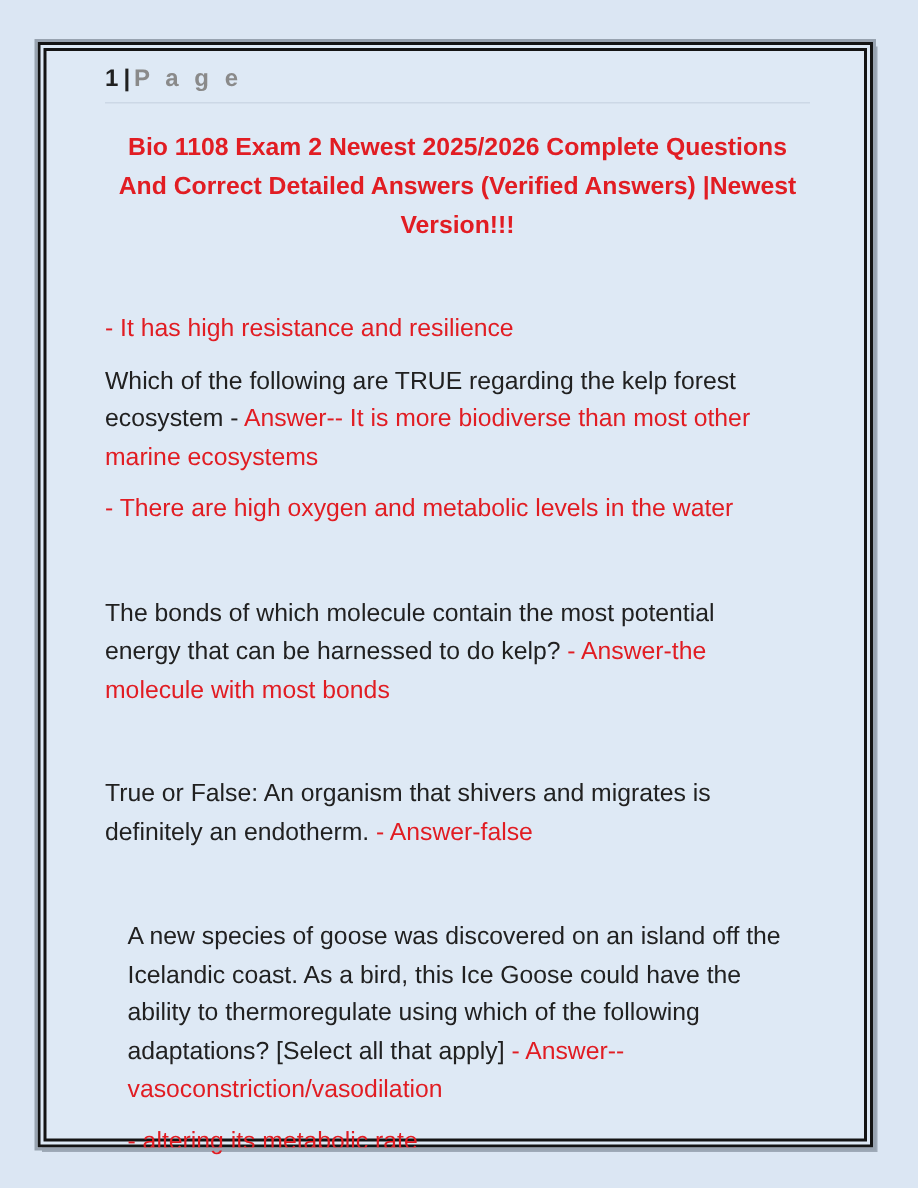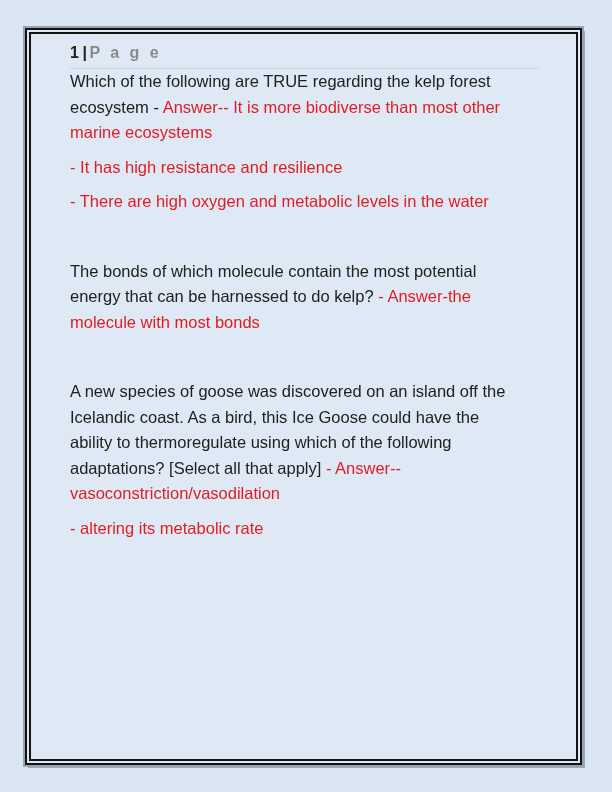--- a/index.html
+++ b/index.html
@@ -59,46 +59,51 @@
     line-height: 26px;
   }
   .qa-content {
     width: 452px;
   }
   .qa-block {
     margin: 0 0 44px 0;
   }
   .qa-block:last-child {
     margin-bottom: 0;
+    margin-left: 15px;
   }
   .para {
     margin: 0 0 9px 0;
     font-size: 16.5px;
     line-height: 25.5px;
     color: var(--ink);
   }
   .question { color: var(--ink); }
   .answer { color: var(--red); }
 </style>
 </head>
 <body>
 
 <div class="page-frame">
   <div class="page-header">
     <span>1</span><span class="sep">|</span><span class="pagelabel">P a g e</span>
   </div>
 
+  <h1 class="doc-title">Bio 1108 Exam 2 Newest 2025/2026 Complete Questions And Correct Detailed Answers (Verified Answers) |Newest Version!!!</h1>
 
   <div class="qa-content">
       <div class="qa-block">
+        <p class="para"><span class="answer">- It has high resistance and resilience</span></p>
         <p class="para"><span class="question">Which of the following are TRUE regarding the kelp forest ecosystem - </span><span class="answer">Answer-- It is more biodiverse than most other marine ecosystems</span></p>
-        <p class="para"><span class="answer">- It has high resistance and resilience</span></p>
         <p class="para"><span class="answer">- There are high oxygen and metabolic levels in the water</span></p>
       </div>
       <div class="qa-block">
         <p class="para"><span class="question">The bonds of which molecule contain the most potential energy that can be harnessed to do kelp? </span><span class="answer">- Answer-the molecule with most bonds</span></p>
+      </div>
+      <div class="qa-block">
+        <p class="para"><span class="question">True or False: An organism that shivers and migrates is definitely an endotherm. </span><span class="answer">- Answer-false</span></p>
       </div>
       <div class="qa-block">
         <p class="para"><span class="question">A new species of goose was discovered on an island off the Icelandic coast. As a bird, this Ice Goose could have the ability to thermoregulate using which of the following adaptations? [Select all that apply] </span><span class="answer">- Answer-- vasoconstriction/vasodilation</span></p>
         <p class="para"><span class="answer">- altering its metabolic rate</span></p>
       </div>
     </div>
 </div>
 
 </body></html>

